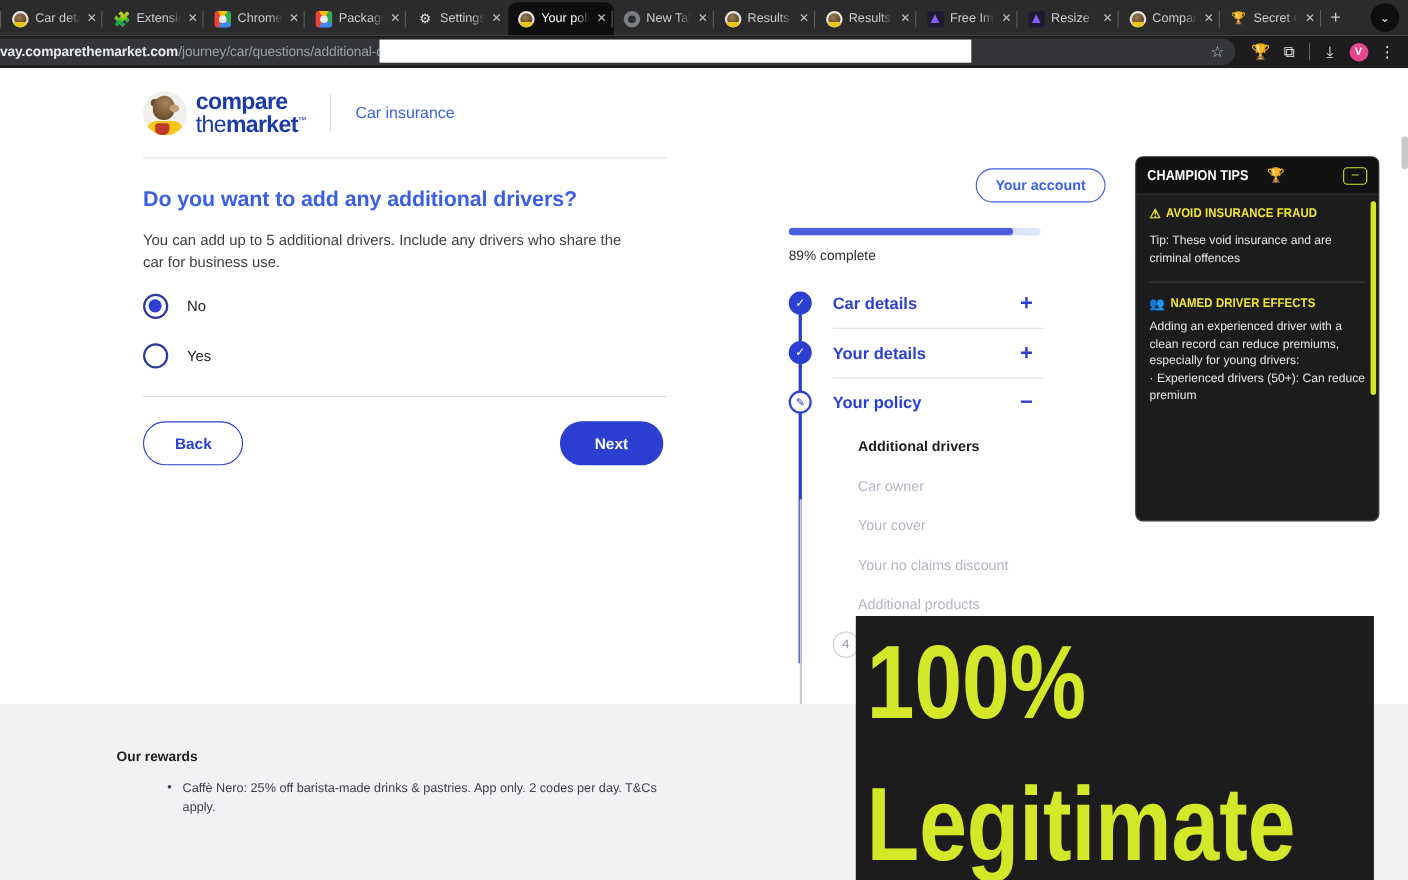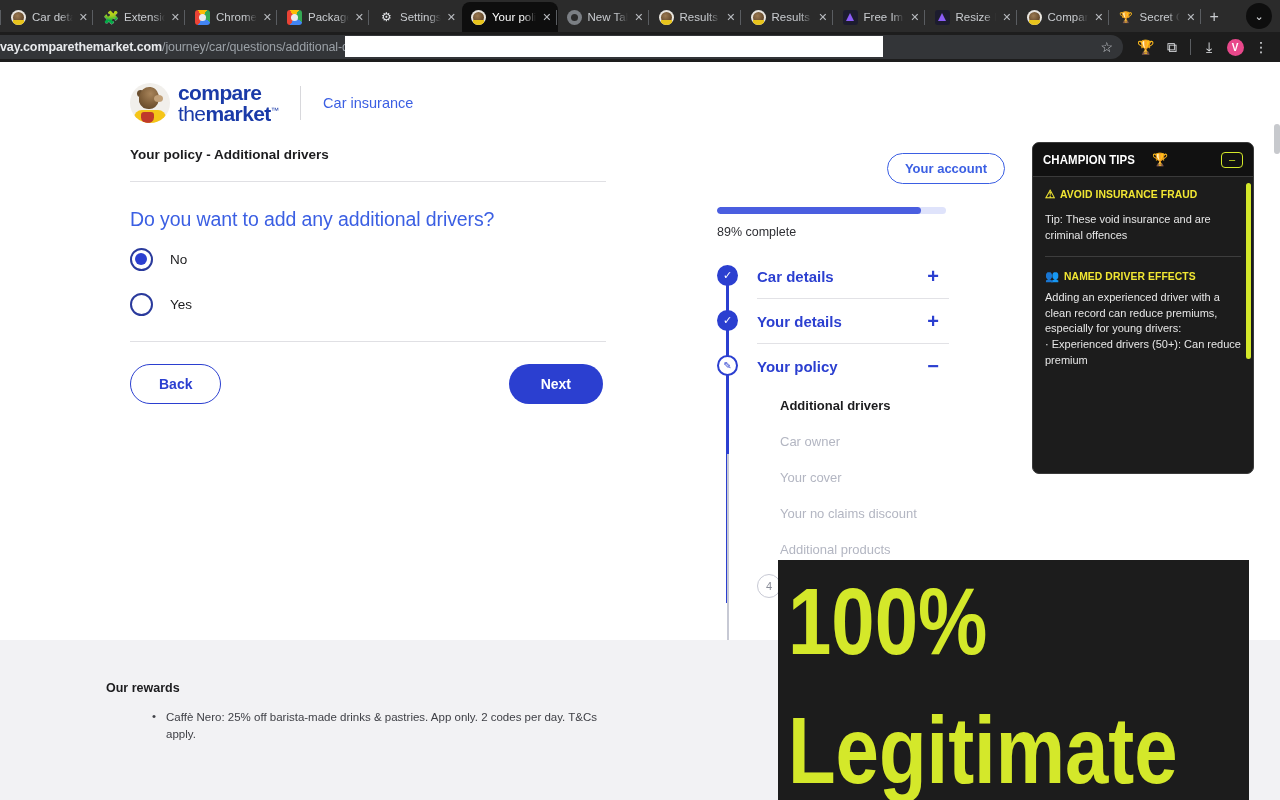--- a/index.html
+++ b/index.html
@@ -164,21 +164,21 @@
     border:1.4px solid #3b5fe3; border-radius:20px;
     padding:7px 17px; font-size:13px; font-weight:700; color:#3b5fe3;
     background:#fff;
   }
 
   .page-title {
     margin: 23px 0 0 130px; font-size:13.5px; font-weight:700; color:#1c1c1e;
   }
   .title-rule { margin: 19px 0 0 130px; width:476px; height:1px; background:#e0e0e4; }
 
-  .question { margin: 26px 0 0 130px; font-size:19.5px; font-weight:400; color:#3b5fe3; letter-spacing:-0.1px;}
+  .question { margin: 26px 0 0 130px; font-size:19.5px; font-weight:700; color:#3b5fe3; letter-spacing:-0.1px;}
   .qdesc { margin: 16px 0 0 130px; width:448px; font-size:13.5px; color:#3f4046; line-height:1.5; }
 
   .radio-row { margin-left:130px; display:flex; align-items:center; gap:17px; }
   .radio-row.r1 { margin-top:22px; }
   .radio-row.r2 { margin-top:17px; }
   .radio {
     width:23px;height:23px;border-radius:50%;
     border:2px solid #2a3a9c; background:#fff; flex:0 0 23px;
     position:relative;
   }
@@ -422,24 +422,24 @@
           <div class="l1">compare</div>
           <div class="l2"><span>the</span><b>market</b><span class="logo-tm">™</span></div>
         </div>
       </div>
       <div class="hdr-divider"></div>
       <a class="hdr-link">Car insurance</a>
     </div>
 
     <div class="your-account">Your account</div>
 
-    <div class="page-title">Your policy - Additional drivers</div>
     <div class="title-rule"></div>
 
     <div class="question">Do you want to add any additional drivers?</div>
+    <div class="qdesc">You can add up to 5 additional drivers. Include any drivers who share the car for business use.</div>
 
     <div class="radio-row r2">
       <div class="radio checked"></div>
       <div class="radio-label">No</div>
     </div>
     <div class="radio-row r1">
       <div class="radio"></div>
       <div class="radio-label">Yes</div>
     </div>
 

